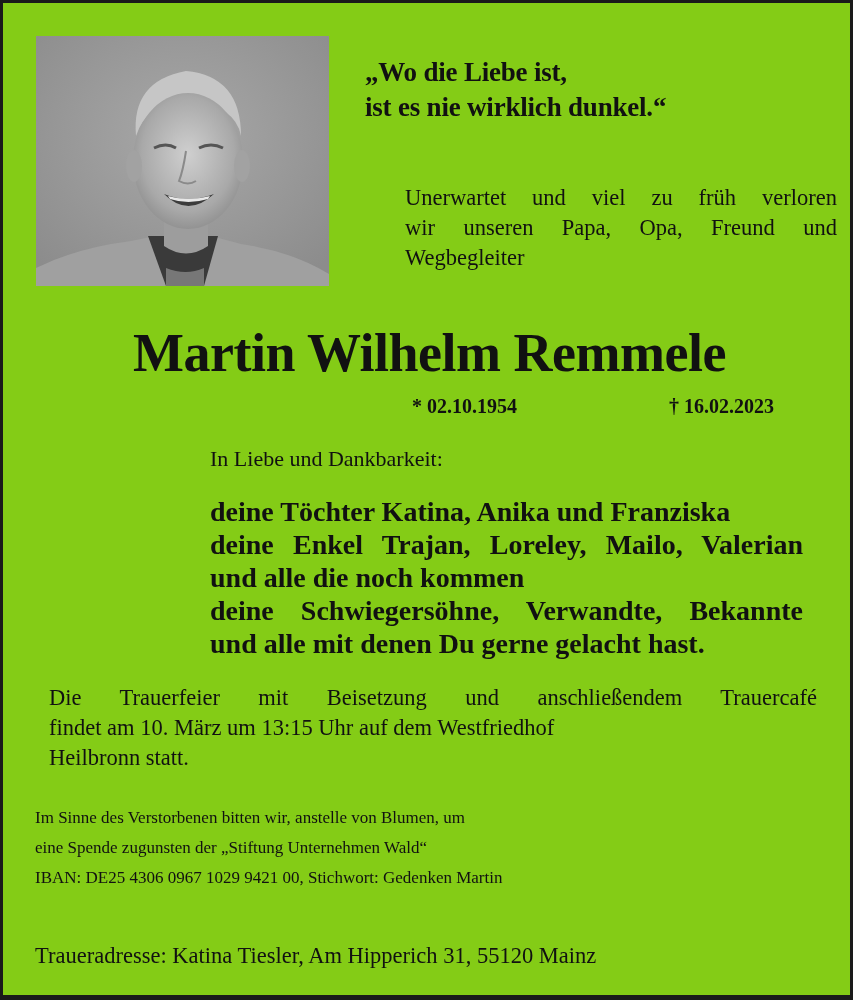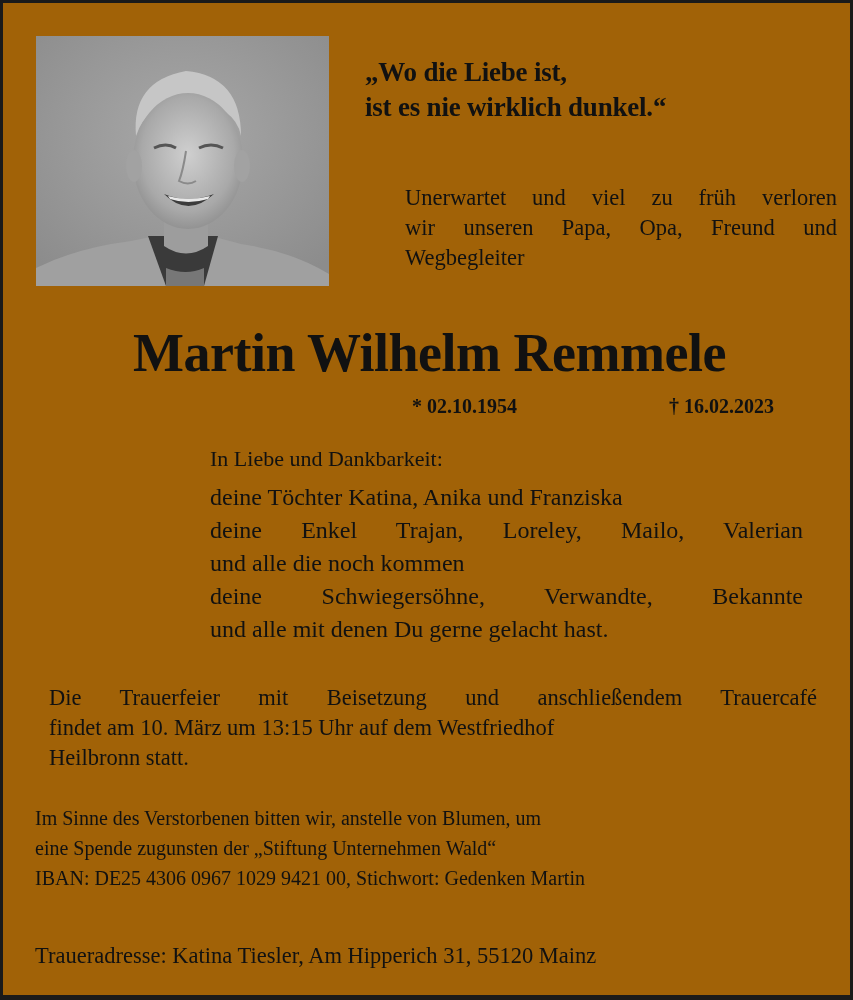--- a/index.html
+++ b/index.html
@@ -4,21 +4,21 @@
   <style>
     html, body { margin: 0; padding: 0; background: #ffffff; }
     body { width: 853px; height: 1000px; position: relative; overflow: hidden; }
     .frame {
       position: absolute; left: 0; top: 0; width: 853px; height: 1000px;
       box-sizing: border-box;
       border-top: 3px solid #1a1a1a;
       border-left: 3px solid #1a1a1a;
       border-right: 3px solid #1a1a1a;
       border-bottom: 5px solid #1a1a1a;
-      background: #a16207;
+      background: #84cc16;
     }
     .serif { font-family: "Liberation Serif", "DejaVu Serif", serif; color: #111; }
 
     
     .photo {
       position: absolute; left: 33px; top: 33px; width: 293px; height: 250px;
       background: #9a9a9a; overflow: hidden;
     }
     .photo svg { display: block; width: 100%; height: 100%; }
 
@@ -46,36 +46,36 @@
       white-space: nowrap;
     }
     .dates.birth { left: 409px; }
     .dates.death { left: 626px; margin-left: 40px; }
 
     .thanks-label {
       position: absolute; left: 207px; top: 441px;
       font-size: 22px; line-height: 30px; white-space: nowrap;
     }
     .family {
-      position: absolute; left: 207px; top: 478px; width: 593px;
-      font-size: 24px; font-weight: normal; line-height: 33px;
+      position: absolute; left: 207px; top: 492px; width: 593px;
+      font-size: 28px; font-weight: bold; line-height: 33px;
     }
     .family div { white-space: nowrap; }
     .family .just { text-align: justify; text-align-last: justify; white-space: normal; }
 
     .ceremony {
       position: absolute; left: 46px; top: 680px; width: 768px;
       font-size: 22.5px; line-height: 30px;
     }
     .ceremony div { white-space: nowrap; }
     .ceremony .just { text-align: justify; text-align-last: justify; white-space: normal; }
 
     .donation {
       position: absolute; left: 32px; top: 800px; width: 800px;
-      font-size: 20px; line-height: 30px;
+      font-size: 17px; line-height: 30px;
     }
     .donation div { white-space: nowrap; }
 
     .address {
       position: absolute; left: 32px; top: 938px;
       font-size: 22.5px; line-height: 30px; white-space: nowrap;
     }
   </style>
 </head>
 <body>

